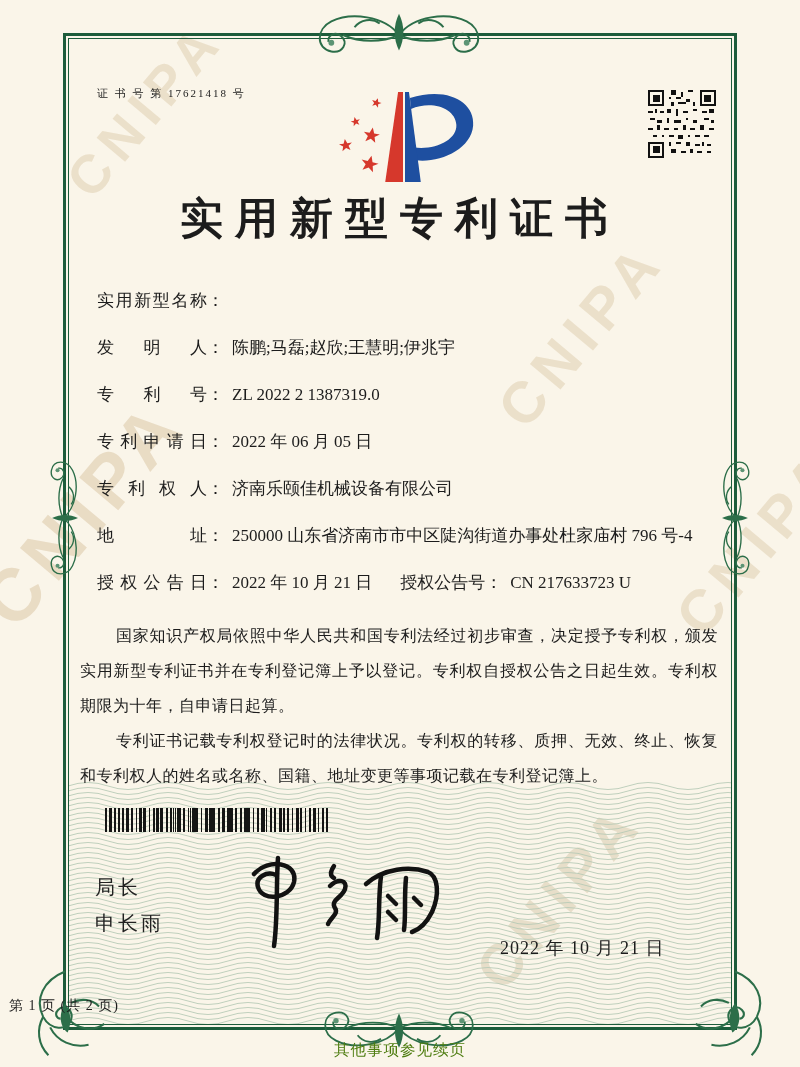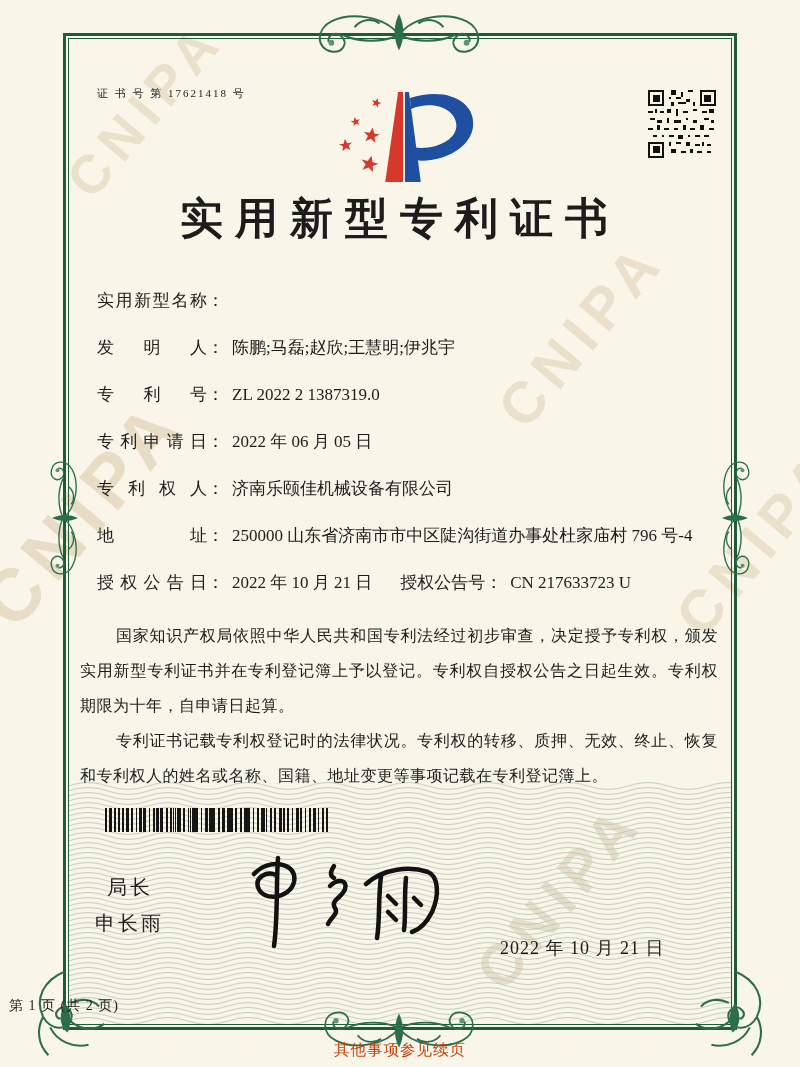--- a/index.html
+++ b/index.html
@@ -63,31 +63,31 @@
   .barcode{
     position:absolute; left:105px; top:808px; width:225px; height:24px;
     background-image:
       repeating-linear-gradient(90deg,#151515 0 2px,transparent 2px 5px,#151515 5px 6px,transparent 6px 9px,#151515 9px 11px,transparent 11px 13px),
       repeating-linear-gradient(90deg,#151515 0 1px,transparent 1px 4px,#151515 4px 7px,transparent 7px 8px,transparent 8px 17px);
   }
   .sig-role,.sig-name{
     position:absolute; left:95px; font-family:"Liberation Sans","DejaVu Sans",sans-serif;
     font-size:20px; letter-spacing:3px; color:#222;
   }
-  .sig-role{top:874px;margin-left:12px;}
+  .sig-role{top:874px;}
   .sig-name{top:910px;}
   .sig-script{position:absolute; left:218px; top:842px; width:235px; height:115px;}
   .sig-date{position:absolute; left:500px; top:936px; font-size:18px; letter-spacing:1px;}
   .page-info{
     position:absolute; left:0; right:0; top:997px; text-align:left;
     font-size:14px; letter-spacing:1px;margin-left:9px;
   }
   .continuation{
     position:absolute; left:0; right:0; top:1040px; text-align:center;
-    font-size:15.5px; letter-spacing:1px; color:#c2410c;
+    font-size:15.5px; letter-spacing:1px; color:#4d7c0f;
   }
 </style>
 </head>
 <body>
 
 <div class="page">
 
   <div class="wm wm1">CNIPA</div>
   <div class="wm wm2">CNIPA</div>
   <div class="wm wm3">CNIPA</div>

